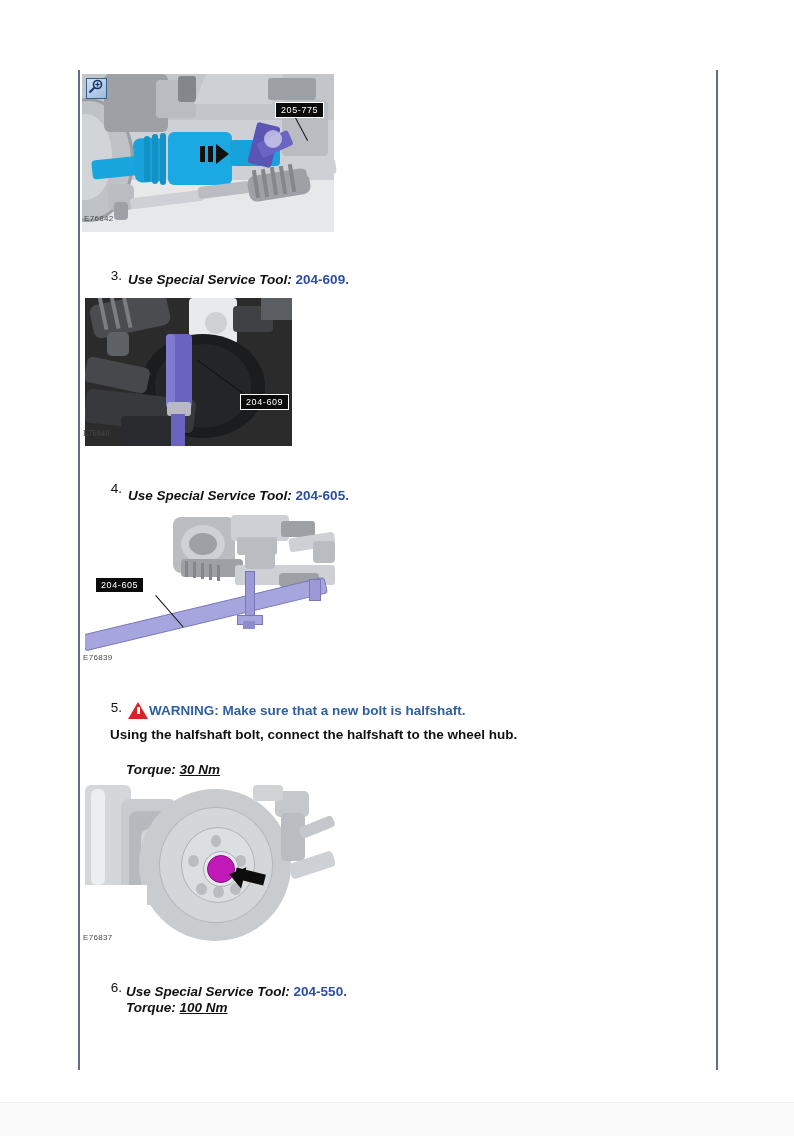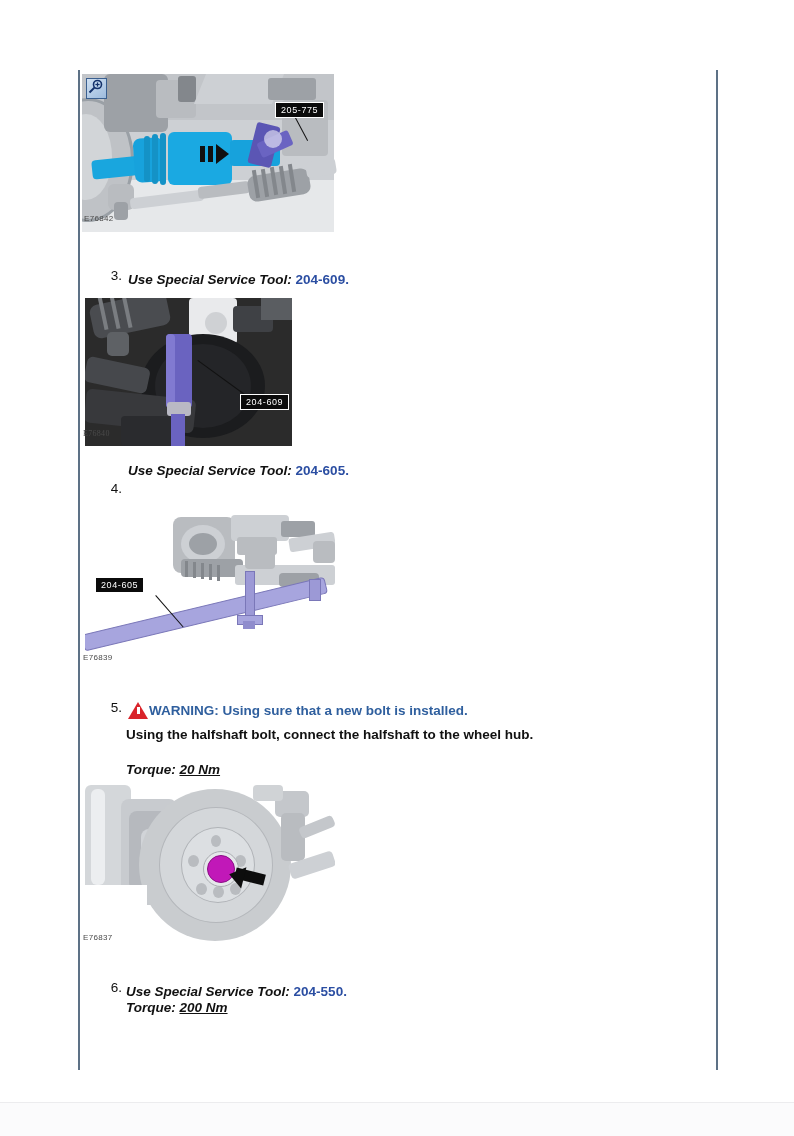--- a/index.html
+++ b/index.html
@@ -270,21 +270,21 @@
       <div class="leader" style="left:113px;top:62px;width:58px;transform:rotate(36deg);"></div>
     </div>
 
     <div class="callout" style="left:155px; top:96px;">204-609</div>
 
     <div class="fig-caption" style="left:-2px; top:131px;font-family:Liberation Serif, serif;">E76840</div>
   </div>
 
   <div class="step">
     <div class="step-num" style="left:98px; top:481px;">4.</div>
-    <div class="step-body ital" style="left:128px; top:459px; width:520px;">
+    <div class="step-body ital" style="left:128px; top:484px; width:520px;">
       <span>Use Special Service Tool:</span>
       <span class="sst-link">204-605</span><span class="sst-link">.</span>
     </div>
   </div>
 
   <div class="figure" style="left:85px; top:515px; width:250px; height:150px;">
     <div class="fig-inner">
 
       <div class="part gray-a" style="left:88px;top:2px;width:62px;height:56px;border-radius:8px;"></div>
       <div class="part gray-b" style="left:96px;top:10px;width:44px;height:38px;border-radius:50%;"></div>
@@ -319,28 +319,28 @@
 
     <div class="callout" style="left:10px; top:62px;">204-605</div>
 
     <div class="fig-caption" style="left:-2px; top:138px;">E76839</div>
   </div>
 
   <div class="step">
     <div class="step-num" style="left:98px; top:700px;">5.</div>
 
     <div class="step-body" style="left:128px; top:699px; width:540px;">
-      <span class="warn-tri"></span><span class="warn-text">WARNING: Using sure that a new bolt is installed.</span>
-    </div>
-
-    <div class="step-body plain-line" style="left:126px; top:723px; width:540px;">Using the halfshaft bolt, connect the halfshaft to the wheel hub.</div>
+      <span class="warn-tri"></span><span class="warn-text">WARNING: Make sure that a new bolt is halfshaft.</span>
+    </div>
+
+    <div class="step-body plain-line" style="left:110px; top:723px; width:540px;">Using the halfshaft bolt, connect the halfshaft to the wheel hub.</div>
 
     <div class="step-body" style="left:126px; top:758px; width:300px;">
       <span class="ital">Torque:</span>
-      <span class="torque-val">20 Nm</span>
+      <span class="torque-val">30 Nm</span>
     </div>
   </div>
 
   <div class="figure" style="left:85px; top:785px; width:250px; height:160px;">
     <div class="fig-inner">
 
       <div class="part" style="left:0px;top:0px;width:46px;height:106px;background:#d4d7da;border-radius:6px;"></div>
       <div class="part" style="left:6px;top:4px;width:14px;height:96px;background:#eceef0;border-radius:6px;"></div>
 
       <div class="part" style="left:36px;top:14px;width:56px;height:106px;background:#c8cbcf;border-radius:8px;"></div>
@@ -380,19 +380,19 @@
   <div class="step">
     <div class="step-num" style="left:98px; top:980px;">6.</div>
 
     <div class="step-body ital" style="left:126px; top:980px; width:520px;">
       <span>Use Special Service Tool:</span>
       <span class="sst-link">204-550</span><span class="sst-link">.</span>
     </div>
 
     <div class="step-body" style="left:126px; top:996px; width:300px;">
       <span class="ital">Torque:</span>
-      <span class="torque-val">200 Nm</span>
+      <span class="torque-val">100 Nm</span>
     </div>
   </div>
 
 </div>
 
 <div class="page-footer-strip"></div>
 
 </body></html>

